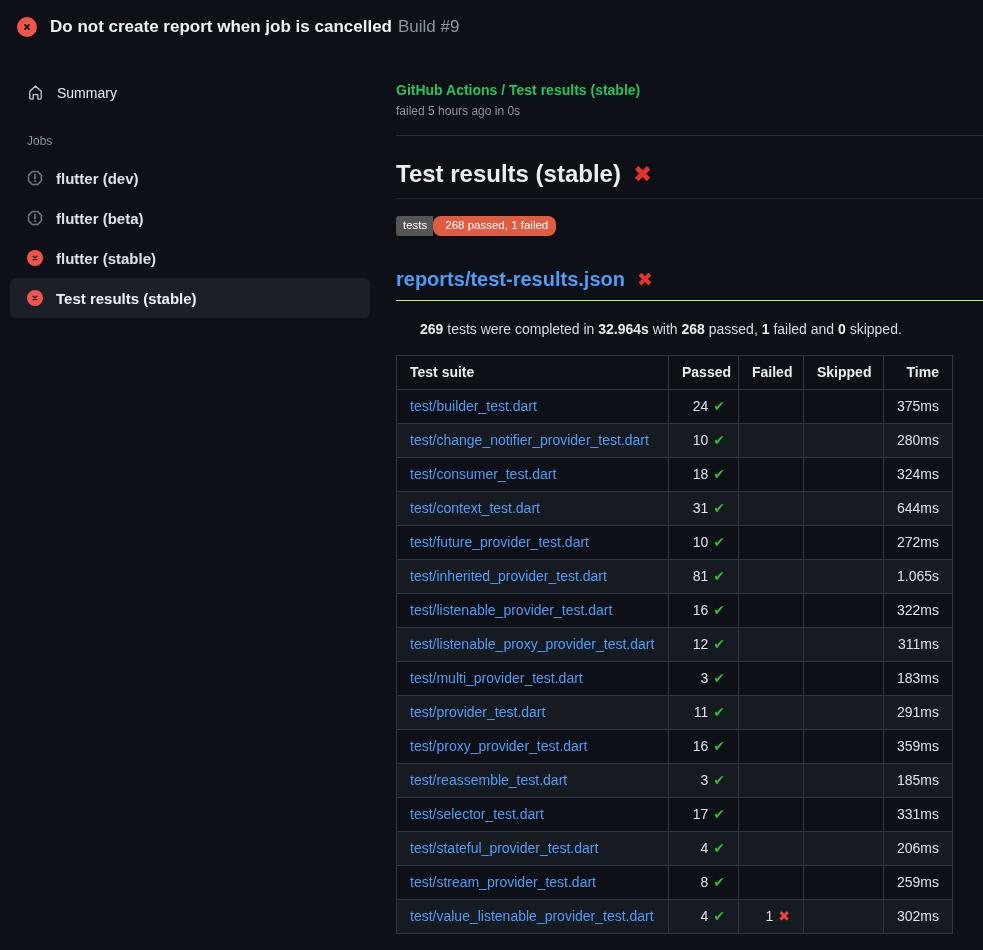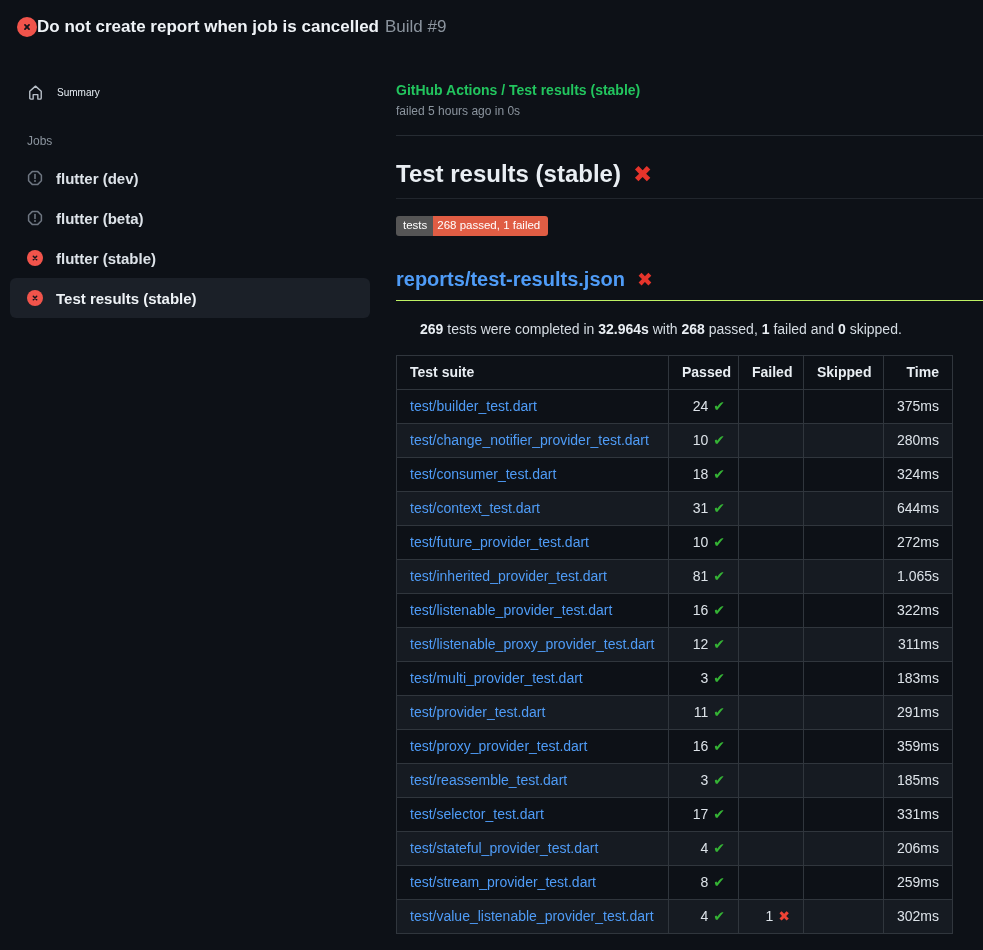--- a/index.html
+++ b/index.html
@@ -5,21 +5,21 @@
   * { box-sizing: border-box; margin: 0; padding: 0; }
   html, body { width: 983px; height: 950px; }
   body {
     background: #0d1117;
     color: #e6edf3;
     font-family: "Liberation Sans", sans-serif;
     overflow: hidden;
   }
   
   .top-header {
-    display: flex; align-items: flex-end; 
+    display: flex; align-items: flex-end; gap: 13px;
     padding: 17px 16px 15px 17px;
   }
   .x-circle {
     display: inline-flex; align-items: center; justify-content: center;
     width: 20px; height: 20px; border-radius: 50%;
     background: #f1544b; flex: none;
   }
   .x-circle svg { width: 12px; height: 12px; display:block; }
   .x-circle.sm { width: 16px; height: 16px; }
   .x-circle.sm svg { width: 10px; height: 10px; }
@@ -27,21 +27,21 @@
   .top-build { font-size: 17px; font-weight: 400; color: #8b949e; margin-left: 6px; }
 
   
   .layout { display: flex; align-items: flex-start; }
   .sidebar { width: 380px; flex: none; padding-top: 24px; }
   .main { flex: 1; padding: 30px 0 0 16px; min-width: 0; }
 
   
   .summary-item {
     display: flex; align-items: center; gap: 13px;
-    padding: 8px 16px 8px 27px; font-size: 10px; color: #e6edf3;
+    padding: 8px 16px 8px 27px; font-size: 14px; color: #e6edf3;
     cursor: pointer;
   }
   .summary-item svg { width: 17px; height: 17px; display: block; stroke: #b8c0c9; }
   .jobs-heading {
     color: #8b949e; font-size: 12px;
     padding: 25px 16px 10px 27px;
   }
   .job-item {
     display: flex; align-items: center; gap: 13px;
     height: 40px; margin: 0 10px; padding-left: 17px;
@@ -66,21 +66,21 @@
   .icon-glyph { font-family: "DejaVu Sans", sans-serif; }
   .heading-cross { color: #e5342b; font-weight: 700; }
   .section-h1 .heading-cross { font-size: 23px; }
 
   .badge {
     display: inline-flex; margin-top: 17px;
     font-size: 11.5px; line-height: 1; border-radius: 3px; overflow: hidden;
     color: #ffffff;
   }
   .badge-label { background: #555555; padding: 4px 6px 4px 7px; }
-  .badge-value { background: #e05d44; padding: 4px 8px 4px 4px; }
+  .badge-value { background: #e05d44; padding: 4px 8px 4px 12px; border-radius: 8px; }
 
   .section-h2 {
     display: flex; align-items: center; gap: 12px;
     margin-top: 32px; padding-bottom: 9px;
     border-bottom: 1px solid #bef264;
     font-size: 20px; font-weight: 700;
   }
   .report-link { color: #4f9cf7; text-decoration: none; cursor: pointer; }
   .section-h2 .heading-cross { font-size: 19px; }
 

